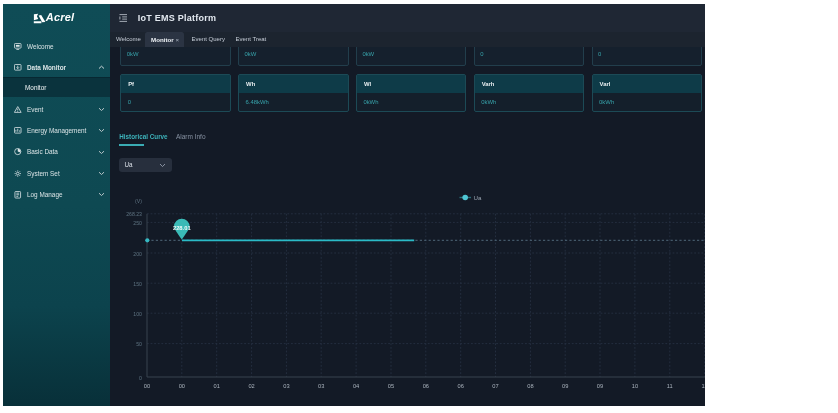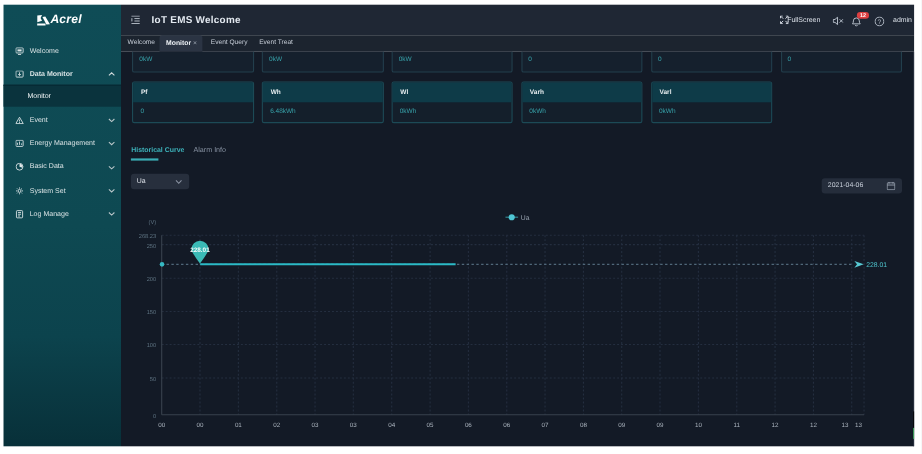--- a/index.html
+++ b/index.html
@@ -1,17 +1,17 @@
 <!DOCTYPE html>
 <html><head><meta charset="utf-8"><style>
 *{margin:0;padding:0;box-sizing:border-box}
 html,body{width:838px;height:413px;background:#fff;overflow:hidden;
  font-family:"Liberation Sans",sans-serif;-webkit-font-smoothing:antialiased;}
 .abs{position:absolute}
-#app{position:absolute;left:3px;top:4px;width:828px;height:402px;overflow:hidden;background:#fff}
+#app{position:absolute;left:3px;top:4px;width:702px;height:402px;overflow:hidden;background:#fff}
 
 #side{position:absolute;left:0;top:0;width:107px;height:402px;
  background:linear-gradient(180deg,#0f4c56 0%,#0e4952 50%,#0c434d 75%,#083039 100%)}
 .mi{position:absolute;left:0;width:107px;height:21px;color:#d9e3e5;font-size:6.4px;line-height:21px}
 .mi .txt{position:absolute;left:24px;top:0}
 .mi svg.ic{position:absolute;left:11px;top:7px}
 .mi svg.car{position:absolute;left:auto;right:5.5px;top:8.4px}
 
 #sub{position:absolute;left:0;width:107px;height:20px;background:#0a333d;border-top:1px solid #072832;
  color:#f2f6f7;font-size:6.4px;line-height:20px}
@@ -125,21 +125,21 @@
         </svg>
       </div>
       <div id="sub" style="top:73px">
         <span style="position:absolute;left:22px">Monitor</span>
       </div>
     </div>
 <div id="hdr">
       <svg width="9" height="8" viewBox="0 0 9 8" style="position:absolute;left:8.8px;top:10.3px">
 <path d="M0.5 0.6 h7.5 M3.2 2.9 h4.8 M3.2 5.1 h4.8 M0.5 7.4 h7.5 M0.9 2.5 v3" stroke="#cfd6df" stroke-width="0.75" fill="none"></path>
       </svg>
-      <div id="title">IoT EMS Welcome</div>
+      <div id="title">IoT EMS Platform</div>
 <div style="position:absolute;left:605.6px;top:10.5px;font-size:6.3px;color:#dbe1e9">FullScreen</div>
 <div style="position:absolute;left:0;top:0;width:1px;height:1px">
         <svg width="8" height="8" viewBox="0 0 8 8" style="position:absolute;left:598.5px;top:10.2px"> 
           <path d="M0.5 2.6 L0.5 0.5 L2.6 0.5 M5.4 0.5 L7.5 0.5 L7.5 2.6 M7.5 5.4 L7.5 7.5 L5.4 7.5 M2.6 7.5 L0.5 7.5 L0.5 5.4 M1 1 l2 2 m2 2 l2 2 M7 1 l-2 2 m-2 2 l-2 2" stroke="#dbe1e9" stroke-width="0.9" fill="none"></path>
         </svg>
         <svg width="10" height="8" viewBox="0 0 10 8" style="position:absolute;left:646.8px;top:11.2px"> 
           <path d="M0.5 2.7 h1.6 L4.4 0.6 v6.8 L2.1 5.3 H0.5 Z" fill="none" stroke="#b7bfca" stroke-width="0.9"></path> 
           <path d="M6.3 2.5 l3 3 m0 -3 l-3 3" stroke="#b7bfca" stroke-width="0.9"></path>
         </svg>
         <svg width="9" height="9" viewBox="0 0 9 9" style="position:absolute;left:663.6px;top:11.2px"> 

